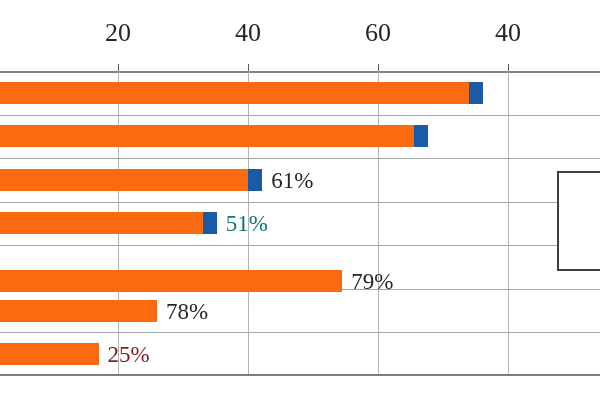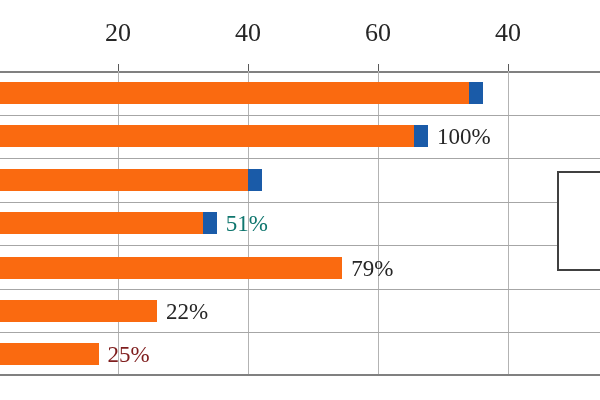--- a/index.html
+++ b/index.html
@@ -171,40 +171,40 @@
     <div class="hgrid" style="top: 261.429px; background: rgb(166, 166, 166);"></div>
 
     <div class="bar-row" style="top: 0px; height: 43.5714px;">
       <div class="bar-orange" style="top: 10.7857px; height: 22px; width: 469px; background: rgb(250, 106, 16);"></div>
       <div class="bar-blue" style="left: 469px; width: 14.3px; top: 10.7857px; height: 22px; background: rgb(26, 91, 168);"></div>
       <span class="bar-label" style="left: 492.3px; color: rgb(38, 38, 38);"></span>
     </div>
     <div class="bar-row" style="top: 43.5714px; height: 43.5714px;">
       <div class="bar-orange" style="top: 10.7857px; height: 22px; width: 413.75px; background: rgb(250, 106, 16);"></div>
       <div class="bar-blue" style="left: 413.75px; width: 14.3px; top: 10.7857px; height: 22px; background: rgb(26, 91, 168);"></div>
-      <span class="bar-label" style="left: 437.05px; color: rgb(38, 38, 38);">100%</span>
     </div>
     <div class="bar-row" style="top: 87.1429px; height: 43.5714px;">
       <div class="bar-orange" style="top: 10.7857px; height: 22px; width: 248px; background: rgb(250, 106, 16);"></div>
       <div class="bar-blue" style="left: 248px; width: 14.3px; top: 10.7857px; height: 22px; background: rgb(26, 91, 168);"></div>
+      <span class="bar-label" style="left: 271.3px; color: rgb(38, 38, 38);">61%</span>
     </div>
     <div class="bar-row" style="top: 130.714px; height: 43.5714px;">
       <div class="bar-orange" style="top: 10.7857px; height: 22px; width: 202.5px; background: rgb(250, 106, 16);"></div>
       <div class="bar-blue" style="left: 202.5px; width: 14.3px; top: 10.7857px; height: 22px; background: rgb(26, 91, 168);"></div>
       <span class="bar-label" style="left: 225.8px; color: #0f766e;">51%</span>
     </div>
-    <div class="bar-row" style="top: 175px; height: 43.5714px; text-align: center;">
+    <div class="bar-row" style="top: 188px; height: 43.5714px; text-align: center;">
       <div class="bar-orange" style="top: 10.7857px; height: 22px; width: 342.25px; background: rgb(250, 106, 16);"></div>
 
       <span class="bar-label" style="left: 351.25px; color: rgb(38, 38, 38);">79%</span>
     </div>
     <div class="bar-row" style="top: 217.857px; height: 43.5714px;">
       <div class="bar-orange" style="top: 10.7857px; height: 22px; width: 157px; background: rgb(250, 106, 16);"></div>
 
-      <span class="bar-label" style="left: 166px; color: rgb(38, 38, 38);">22%</span>
+      <span class="bar-label" style="left: 166px; color: rgb(38, 38, 38);">78%</span>
     </div>
     <div class="bar-row" style="top: 261.429px; height: 43.5714px;">
       <div class="bar-orange" style="top: 10.7857px; height: 22px; width: 98.5px; background: rgb(250, 106, 16);"></div>
 
       <span class="bar-label" style="left: 107.5px; color: #7f1d1d;">25%</span>
     </div>
 
     <div class="legend-box" style="left: 557px; top: 100px; width: 60px; height: 100px; border-color: rgb(64, 64, 64);"></div>
 
   </div>

